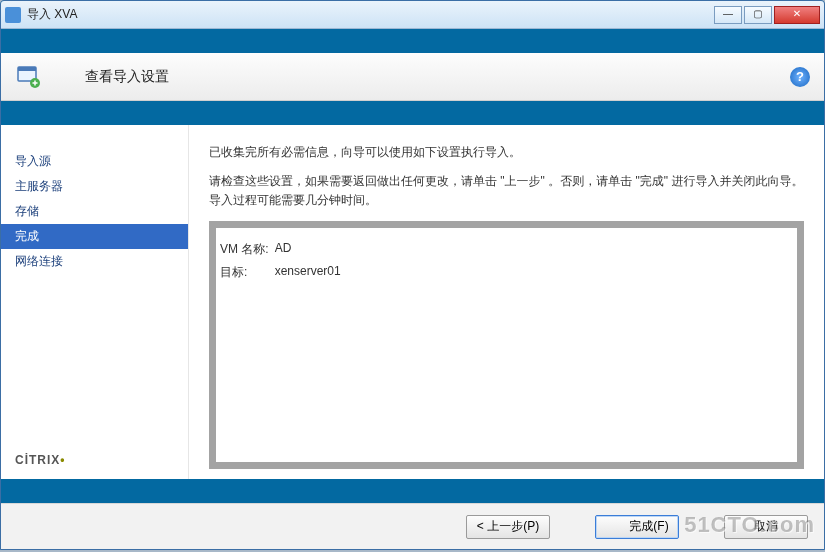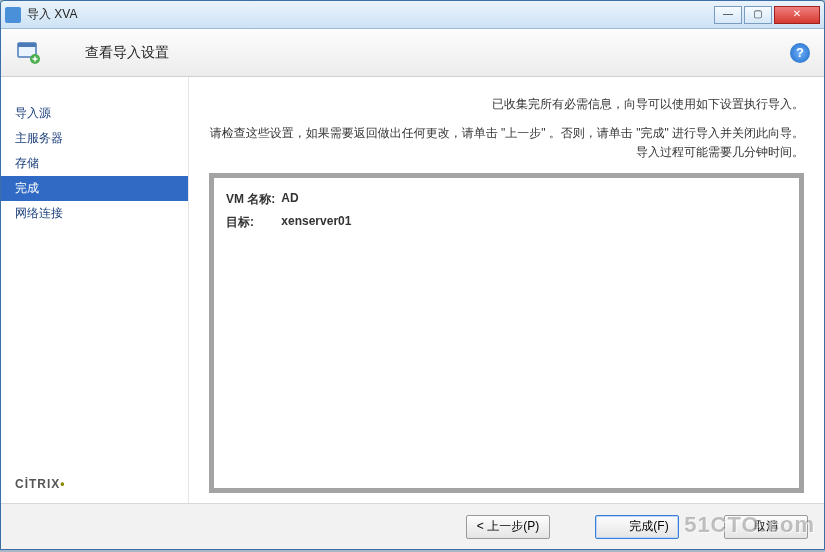--- a/index.html
+++ b/index.html
@@ -1,18 +1,18 @@
 <!DOCTYPE html>
 <html><head>
 <meta charset="utf-8">
 <style>
   * { box-sizing: border-box; margin: 0; padding: 0; font-family: "Microsoft YaHei", "Segoe UI", Tahoma, sans-serif; }
   body { background: #a8b8c8; width: 825px; height: 552px; overflow: hidden; }
 
-  .window { width: 825px; height: 550px; background: #15803d; border: 1px solid #3b6ea5; border-radius: 4px 4px 0 0; overflow: hidden; display: flex; flex-direction: column; }
+  .window { width: 825px; height: 550px; background: #0369a1; border: 1px solid #3b6ea5; border-radius: 4px 4px 0 0; overflow: hidden; display: flex; flex-direction: column; gap: 24px; }
 
   
   .titlebar { height: 28px; background: linear-gradient(#eaf3fb, #cde3f6); display: flex; align-items: center; padding: 0 4px; border-bottom: 1px solid #9cb8d4; }
   .titlebar .appicon { width: 16px; height: 16px; background: #4a90d9; border-radius: 2px; margin-right: 6px; }
   .titlebar .title { font-size: 12px; color: #222; flex: 0 0 auto; }
   .titlebar .spacer { flex: 1; }
   .winbtn { width: 28px; height: 18px; margin-left: 2px; border: 1px solid #7a9cc0; background: linear-gradient(#f6fbff, #d6e8f7); font-size: 10px; line-height: 14px; text-align: center; color: #333; cursor: pointer; }
   .winbtn.close { width: 46px; background: linear-gradient(#f08080, #d43a2f); color: #fff; border-color: #a02020; }
 
   
@@ -24,22 +24,22 @@
 
   
   .body { flex: 1; display: flex; background: #fff; }
   .sidebar { width: 188px; border-right: 1px solid #e6e6e6; padding-top: 24px; display: flex; flex-direction: column; }
   .navitem { padding: 4px 14px; font-size: 12px; color: #1a3e7a; cursor: pointer; }
   .navitem.active { background: #316ac5; color: #fff; }
   .sidebar .brand { margin-top: auto; padding: 0 14px 12px; font-size: 12px; font-weight: bold; color: #555; letter-spacing: 1px; }
   .brand .dot { color: #8a8a00; }
 
   .content { flex: 1; padding: 18px 20px 10px; font-size: 12px; color: #333; display: flex; flex-direction: column; }
-  .content p { line-height: 1.6; margin-bottom: 10px; text-align: right; }
-  .summarybox { border: 5px solid #a3a3a3; flex: 1; padding: 10px 12px; font-weight: bold; }
+  .content p { line-height: 1.6; margin-bottom: 10px; }
+  .summarybox { border: 7px solid #a3a3a3; flex: 1; padding: 10px 4px; }
   .summarybox table { border-collapse: collapse; }
   .summarybox td { padding: 3px 6px 3px 0; vertical-align: top; font-size: 12px; }
   .summarybox td.label { white-space: nowrap; }
 
   
   .footer { height: 46px; background: #f2f2f2; border-top: 1px solid #d8d8d8; display: flex; align-items: center; justify-content: flex-end; padding: 0 16px; gap: 8px; }
   .footer button { min-width: 84px; height: 24px; font-size: 12px; border: 1px solid #9a9a9a; background: linear-gradient(#fdfdfd, #e4e4e4); cursor: pointer; border-radius: 2px; margin-left: 37px; }
   .footer button.primary { border-color: #3b7dd8; box-shadow: 0 0 0 1px #bcd6f5 inset; padding-left: 24px; }
 
   

